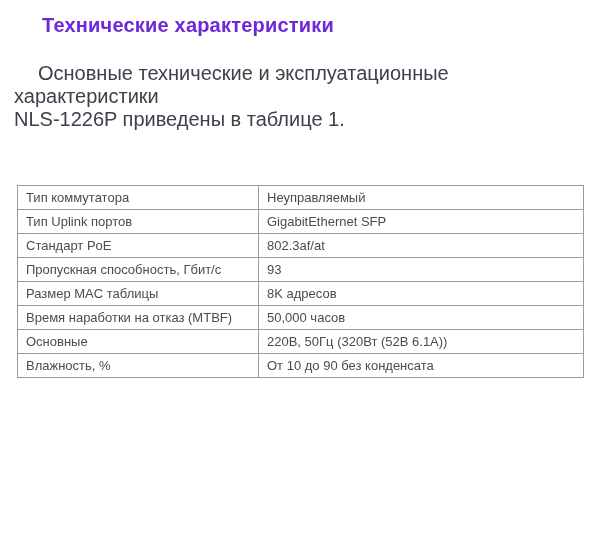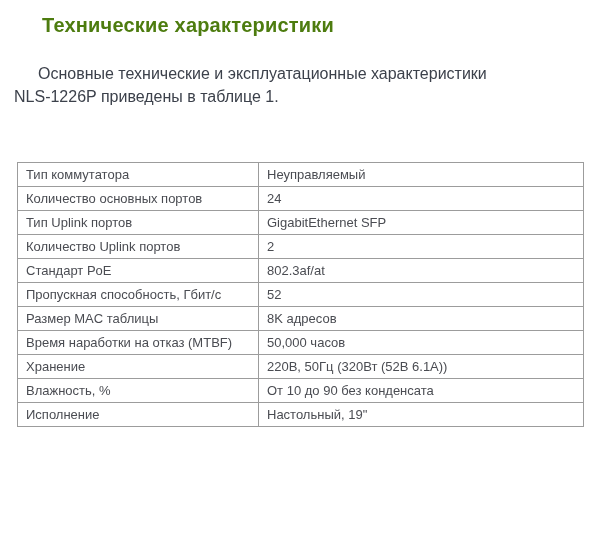--- a/index.html
+++ b/index.html
@@ -10,26 +10,26 @@
     font-family: "Liberation Sans", sans-serif;
     box-sizing: border-box;
     padding-top: 13px;
     overflow: hidden;
   }
   .page-title {
     margin: 0 0 0 42px;
     font-size: 20px;
     line-height: 25px;
     font-weight: bold;
-    color: #4d7c0f;
+    color: #6d28d9;
     letter-spacing: 0.2px;
   }
   .intro-paragraph {
     margin: 24px 16px 0 14px;
-    font-size: 16px;
+    font-size: 20px;
     line-height: 23px;
     color: #3c414b;
   }
   .intro-line { display: block; }
   .intro-line.first { text-indent: 24px; }
   table.specs-table {
     border-collapse: collapse;
     table-layout: fixed;
     width: 567px;
     margin: 54px 0 0 17px;
@@ -61,73 +61,55 @@
 
 <table class="specs-table">
   <tbody>
       <tr>
         <td class="param-cell">Тип коммутатора</td>
         <td class="value-cell">
           <div>Неуправляемый</div>
         </td>
       </tr>
       <tr>
-        <td class="param-cell">Количество основных портов</td>
-        <td class="value-cell">
-          <div>24</div>
-        </td>
-      </tr>
-      <tr>
         <td class="param-cell">Тип Uplink портов</td>
         <td class="value-cell">
           <div>GigabitEthernet SFP</div>
-        </td>
-      </tr>
-      <tr>
-        <td class="param-cell">Количество Uplink портов</td>
-        <td class="value-cell">
-          <div>2</div>
         </td>
       </tr>
       <tr>
         <td class="param-cell">Стандарт PoE</td>
         <td class="value-cell">
           <div>802.3af/at</div>
         </td>
       </tr>
       <tr>
         <td class="param-cell">Пропускная способность, Гбит/с</td>
         <td class="value-cell">
-          <div>52</div>
+          <div>93</div>
         </td>
       </tr>
       <tr>
         <td class="param-cell">Размер MAC таблицы</td>
         <td class="value-cell">
           <div>8K адресов</div>
         </td>
       </tr>
       <tr>
         <td class="param-cell">Время наработки на отказ (MTBF)</td>
         <td class="value-cell">
           <div>50,000 часов</div>
         </td>
       </tr>
       <tr>
-        <td class="param-cell">Хранение</td>
+        <td class="param-cell">Основные</td>
         <td class="value-cell">
           <div>220В, 50Гц (320Вт (52В 6.1А))</div>
         </td>
       </tr>
       <tr>
         <td class="param-cell">Влажность, %</td>
         <td class="value-cell">
           <div>От 10 до 90 без конденсата</div>
         </td>
       </tr>
-      <tr>
-        <td class="param-cell">Исполнение</td>
-        <td class="value-cell">
-          <div>Настольный, 19"</div>
-        </td>
-      </tr>
     </tbody>
 </table>
 
 </body></html>

